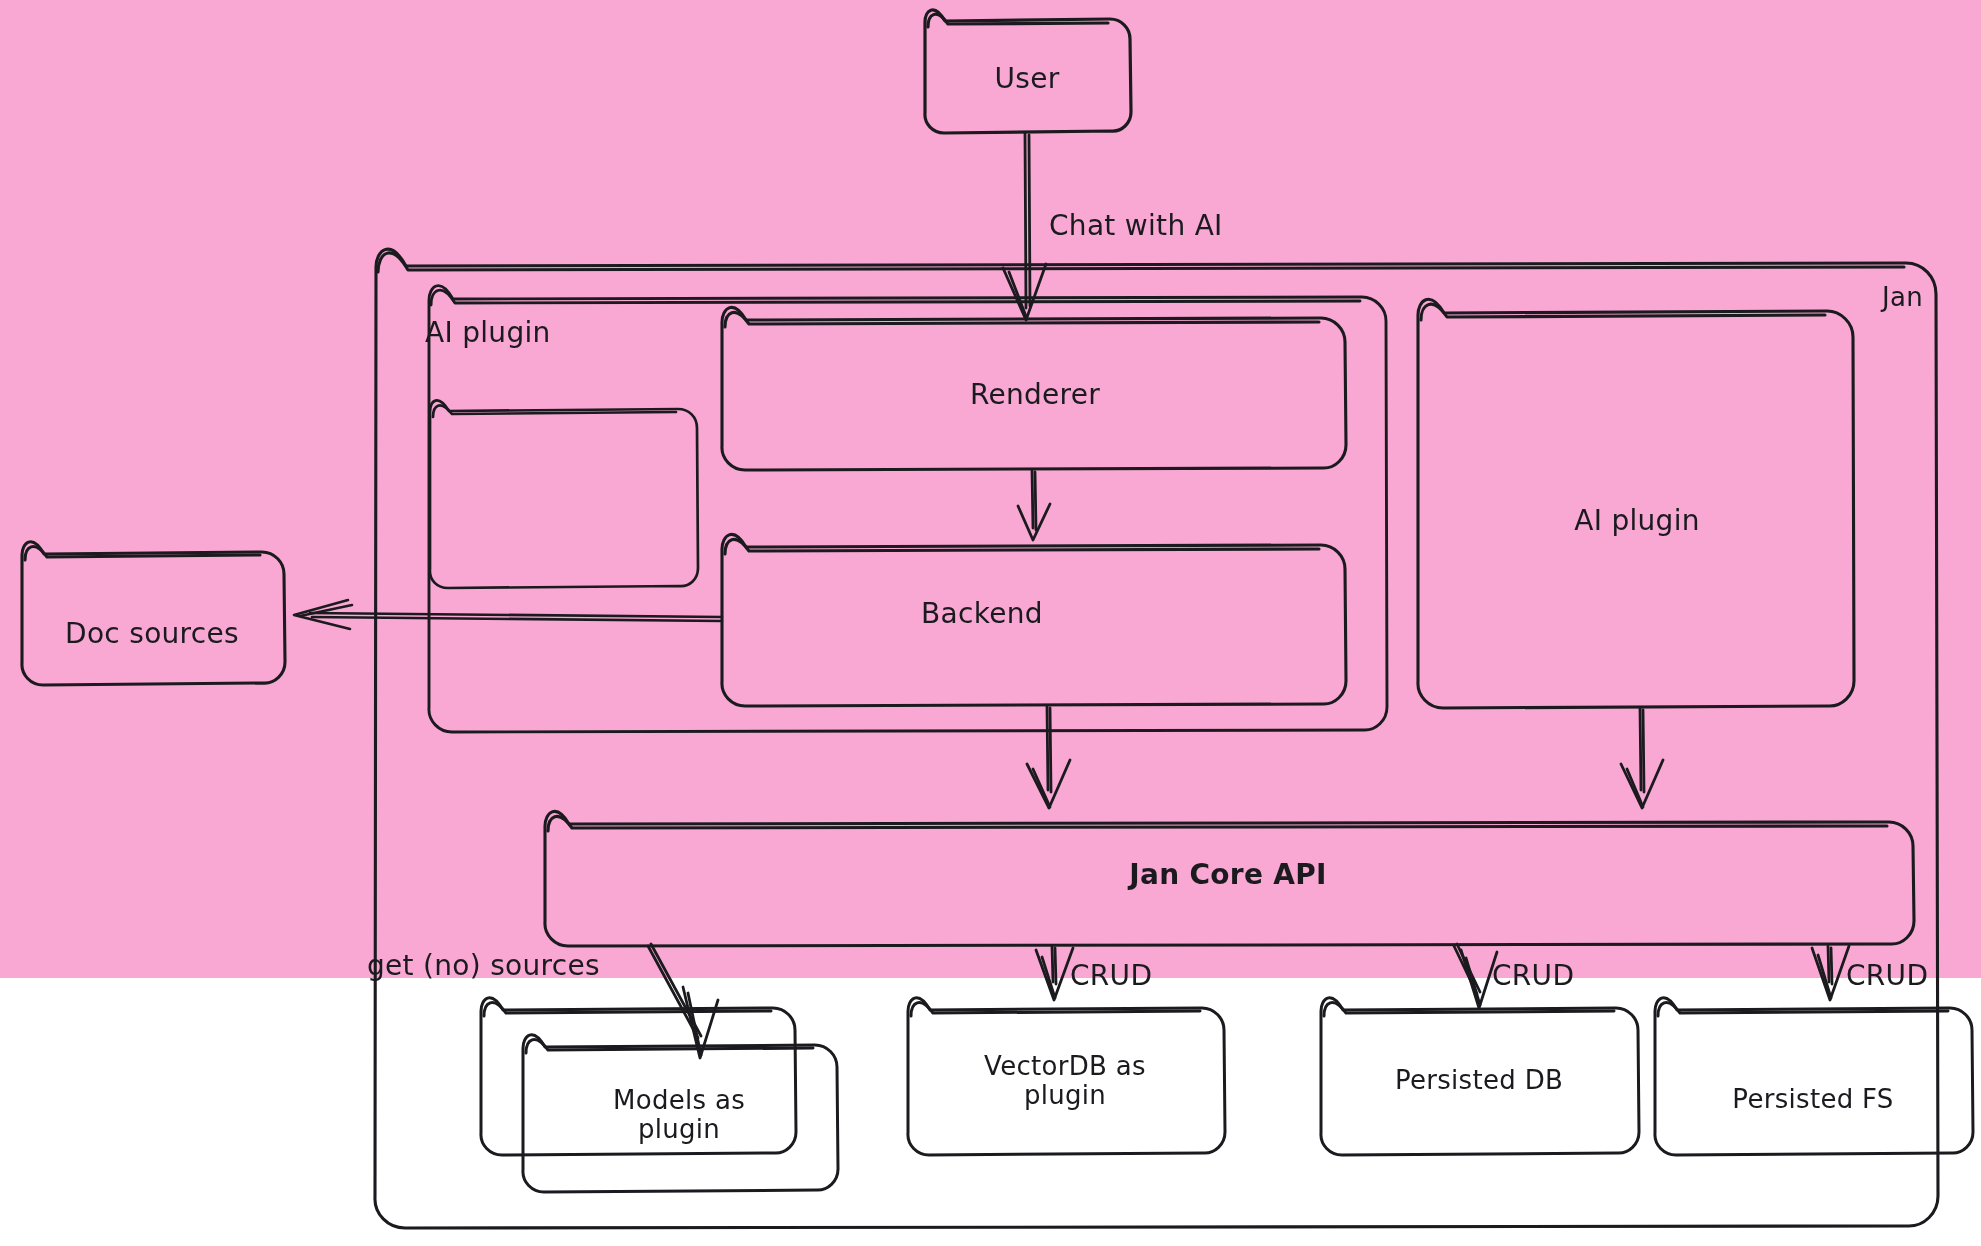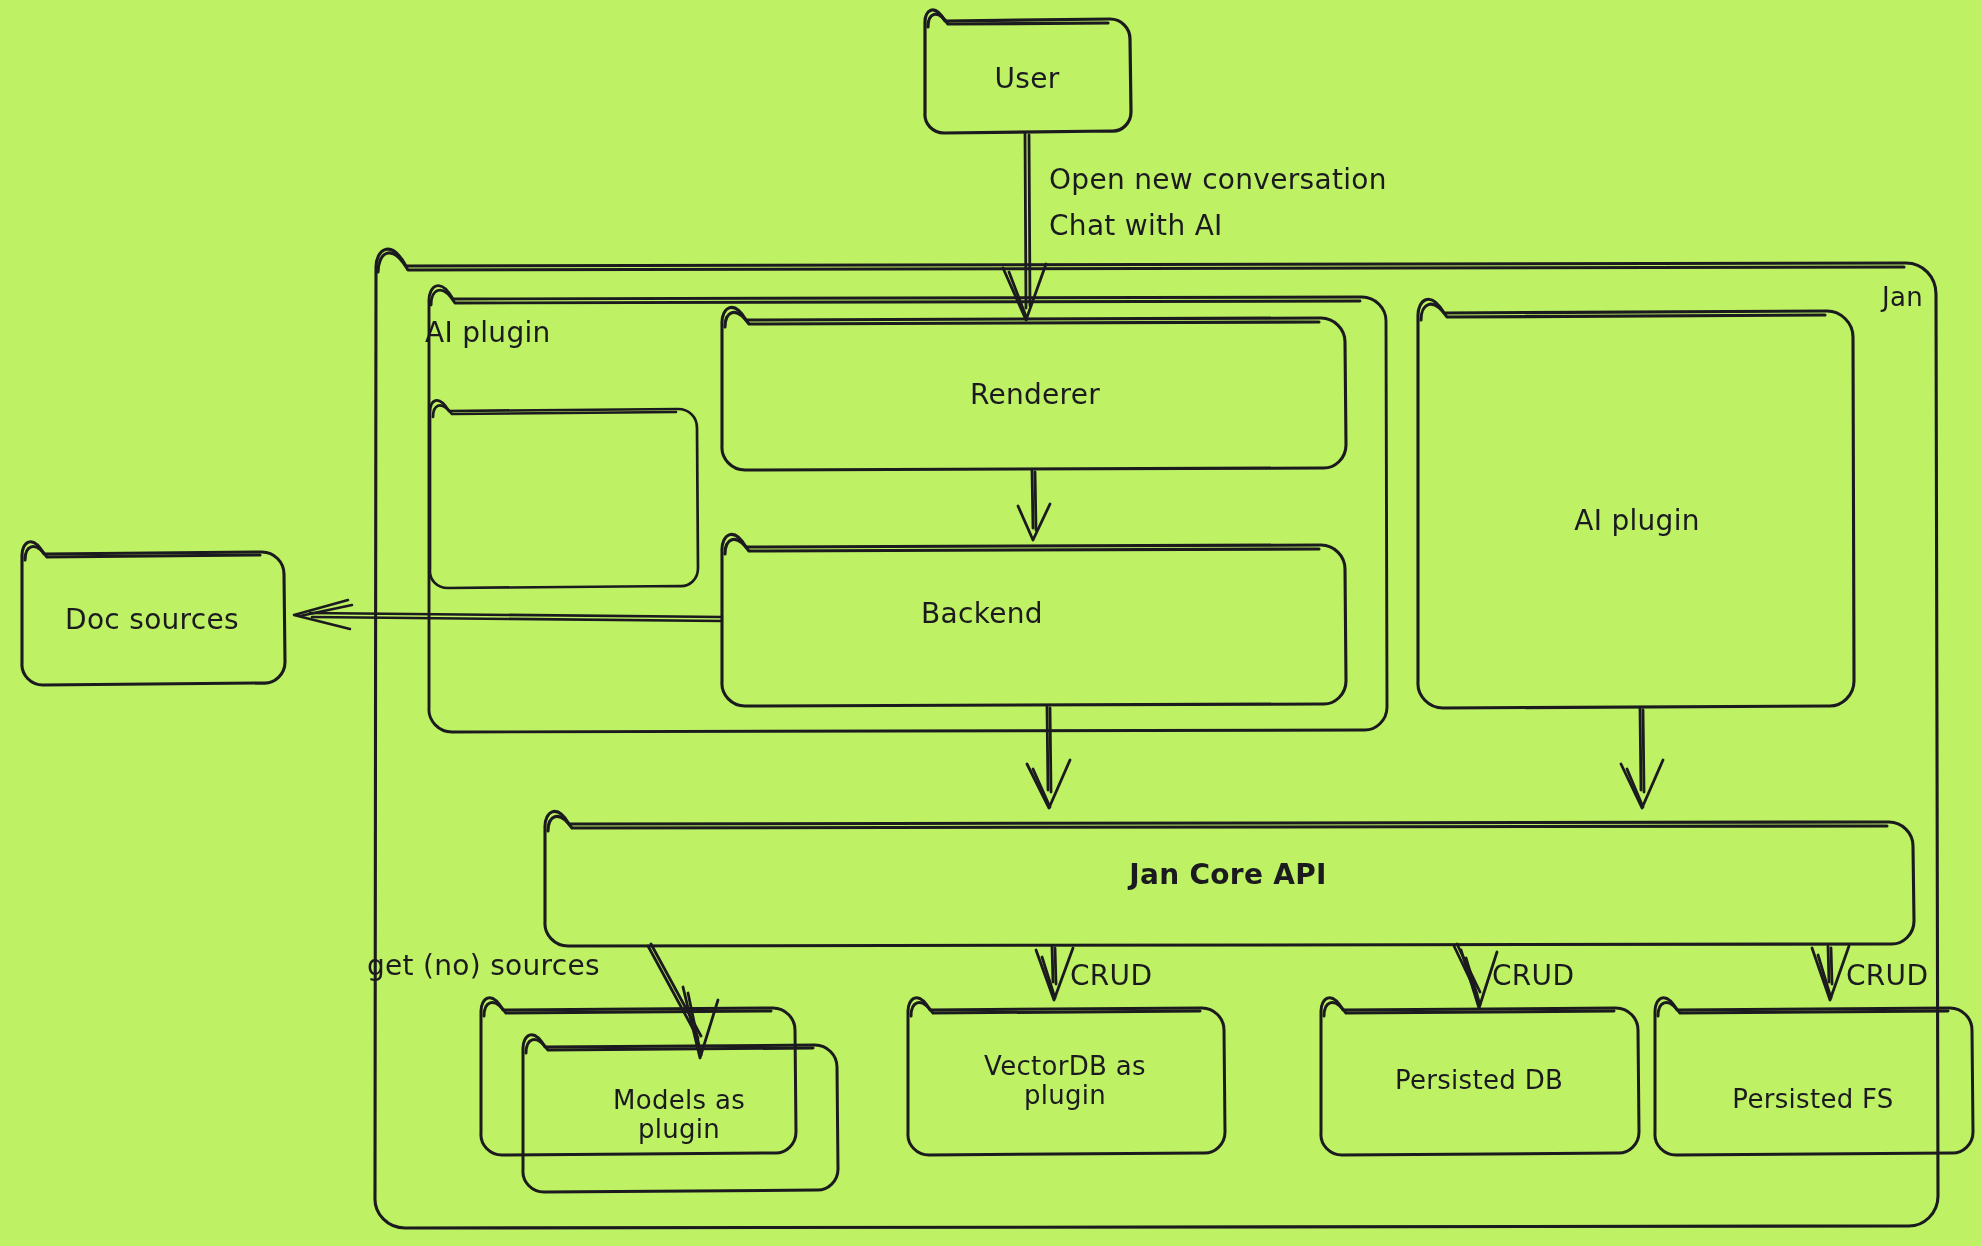--- a/index.html
+++ b/index.html
@@ -1,18 +1,18 @@
 <!DOCTYPE html>
 <html><head>
 <meta charset="utf-8">
 <style>
   html,body{margin:0;padding:0;background:#ffffff;}
   body{width:1981px;height:1246px;overflow:hidden;
        font-family:"DejaVu Sans","Liberation Sans",sans-serif;}
-  #stage{position:relative;width:1981px;height:1246px;background:#bef264;}
+  #stage{position:relative;width:1981px;height:978px;background:#f9a8d4;}
   #art{position:absolute;inset:0;width:1981px;height:1246px;}
   .lbl{position:absolute;color:#1b1b1f;white-space:pre;line-height:1.12;
        font-family:"DejaVu Sans","Liberation Sans",sans-serif;
        letter-spacing:.3px;pointer-events:none;}
   .ctr{text-align:center;transform:translate(-50%,-50%);}
   .lft{text-align:left;transform:translate(0,-50%);}
   .rgt{transform:translate(-100%,-50%);}
   .n28{font-size:28px;}
   .n26{font-size:26px;}
   .n19{font-size:19px;}
@@ -180,35 +180,34 @@
 
   <div class="lbl lft n28" style="left:425px;top:333px;">AI plugin</div>
 
 
   <div class="lbl ctr n28" style="left:1035px;top:395px;">Renderer</div>
 
   <div class="lbl ctr n28" style="left:982px;top:614px;">Backend</div>
 
   <div class="lbl ctr n28" style="left:1637px;top:521px;">AI plugin</div>
 
-  <div class="lbl ctr n28" style="left:152px;top:620px;">Doc sources</div>
+  <div class="lbl ctr n28" style="left:152px;top:634px;">Doc sources</div>
 
   <div class="lbl ctr n28" style="left:1228px;top:875px;font-weight:bold;">Jan Core API</div>
 
   <div class="lbl ctr n26" style="left:679px;top:1115px;">Models as
 plugin</div>
 
   <div class="lbl ctr n26" style="left:1065px;top:1081px;">VectorDB as
 plugin</div>
 
   <div class="lbl ctr n26" style="left:1479px;top:1081px;">Persisted DB</div>
 
   <div class="lbl ctr n26" style="left:1813px;top:1081px;margin-top:19px;">Persisted FS</div>
 
-  <div class="lbl lft n28" style="left:1049px;top:180px;">Open new conversation</div>
   <div class="lbl lft n28" style="left:1049px;top:226px;">Chat with AI</div>
 
   <div class="lbl lft n28" style="left:367px;top:966px;">get (no) sources</div>
 
   <div class="lbl lft n28" style="left:1070px;top:976px;">CRUD</div>
 
   <div class="lbl lft n28" style="left:1492px;top:976px;">CRUD</div>
 
   <div class="lbl lft n28" style="left:1846px;top:976px;">CRUD</div>
 

